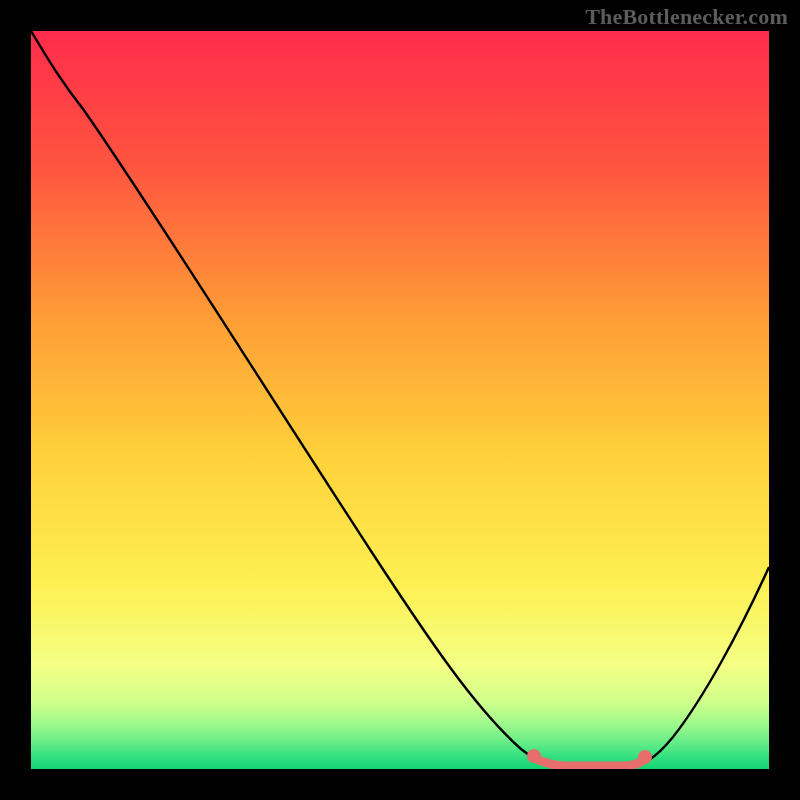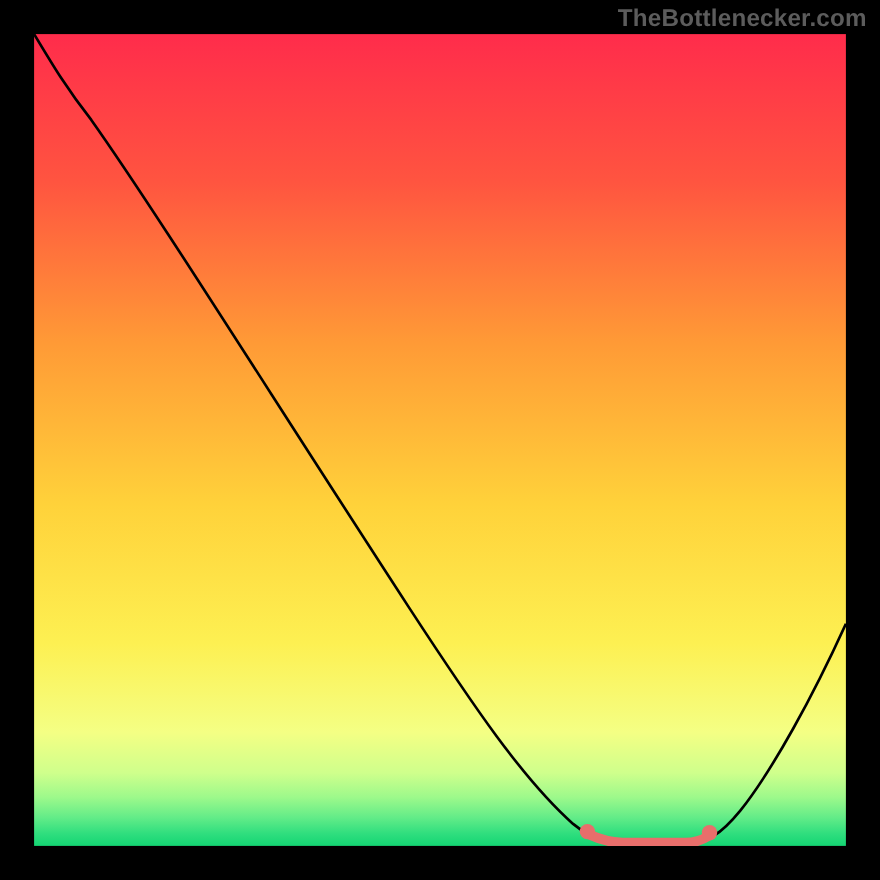--- a/index.html
+++ b/index.html
@@ -21,20 +21,21 @@
   }
   .watermark {
     position: absolute;
     top: 4px;
     right: 12px;
     color: #5c5c5c;
     font-size: 22px;
     font-weight: 600;
     letter-spacing: 0.2px;
     z-index: 10;
+    font-family: Liberation Serif, serif;
   }
   svg.plot {
     position: absolute;
     top: 31px;
     left: 31px;
     width: 738px;
     height: 738px;
   }
 </style>
 </head>

